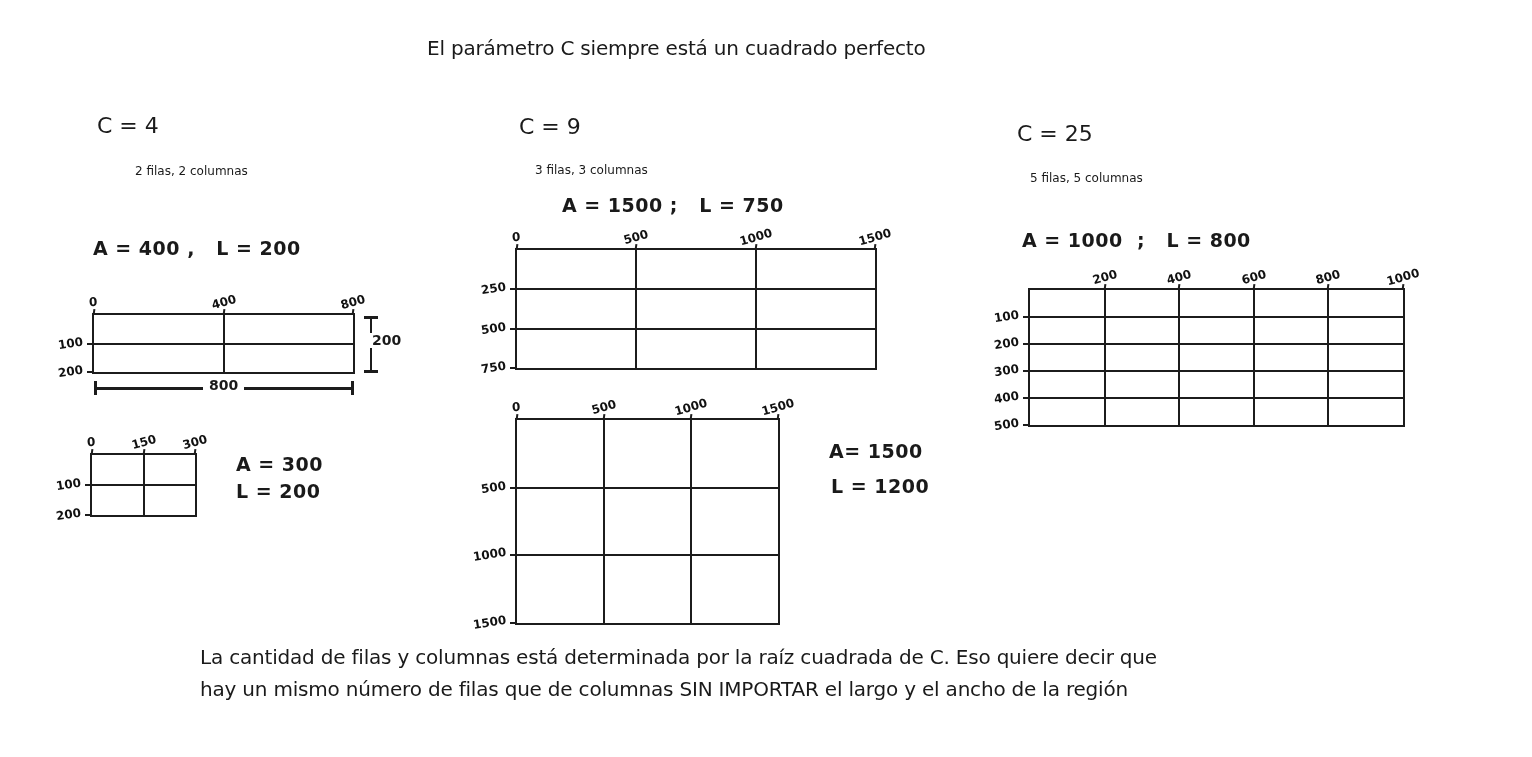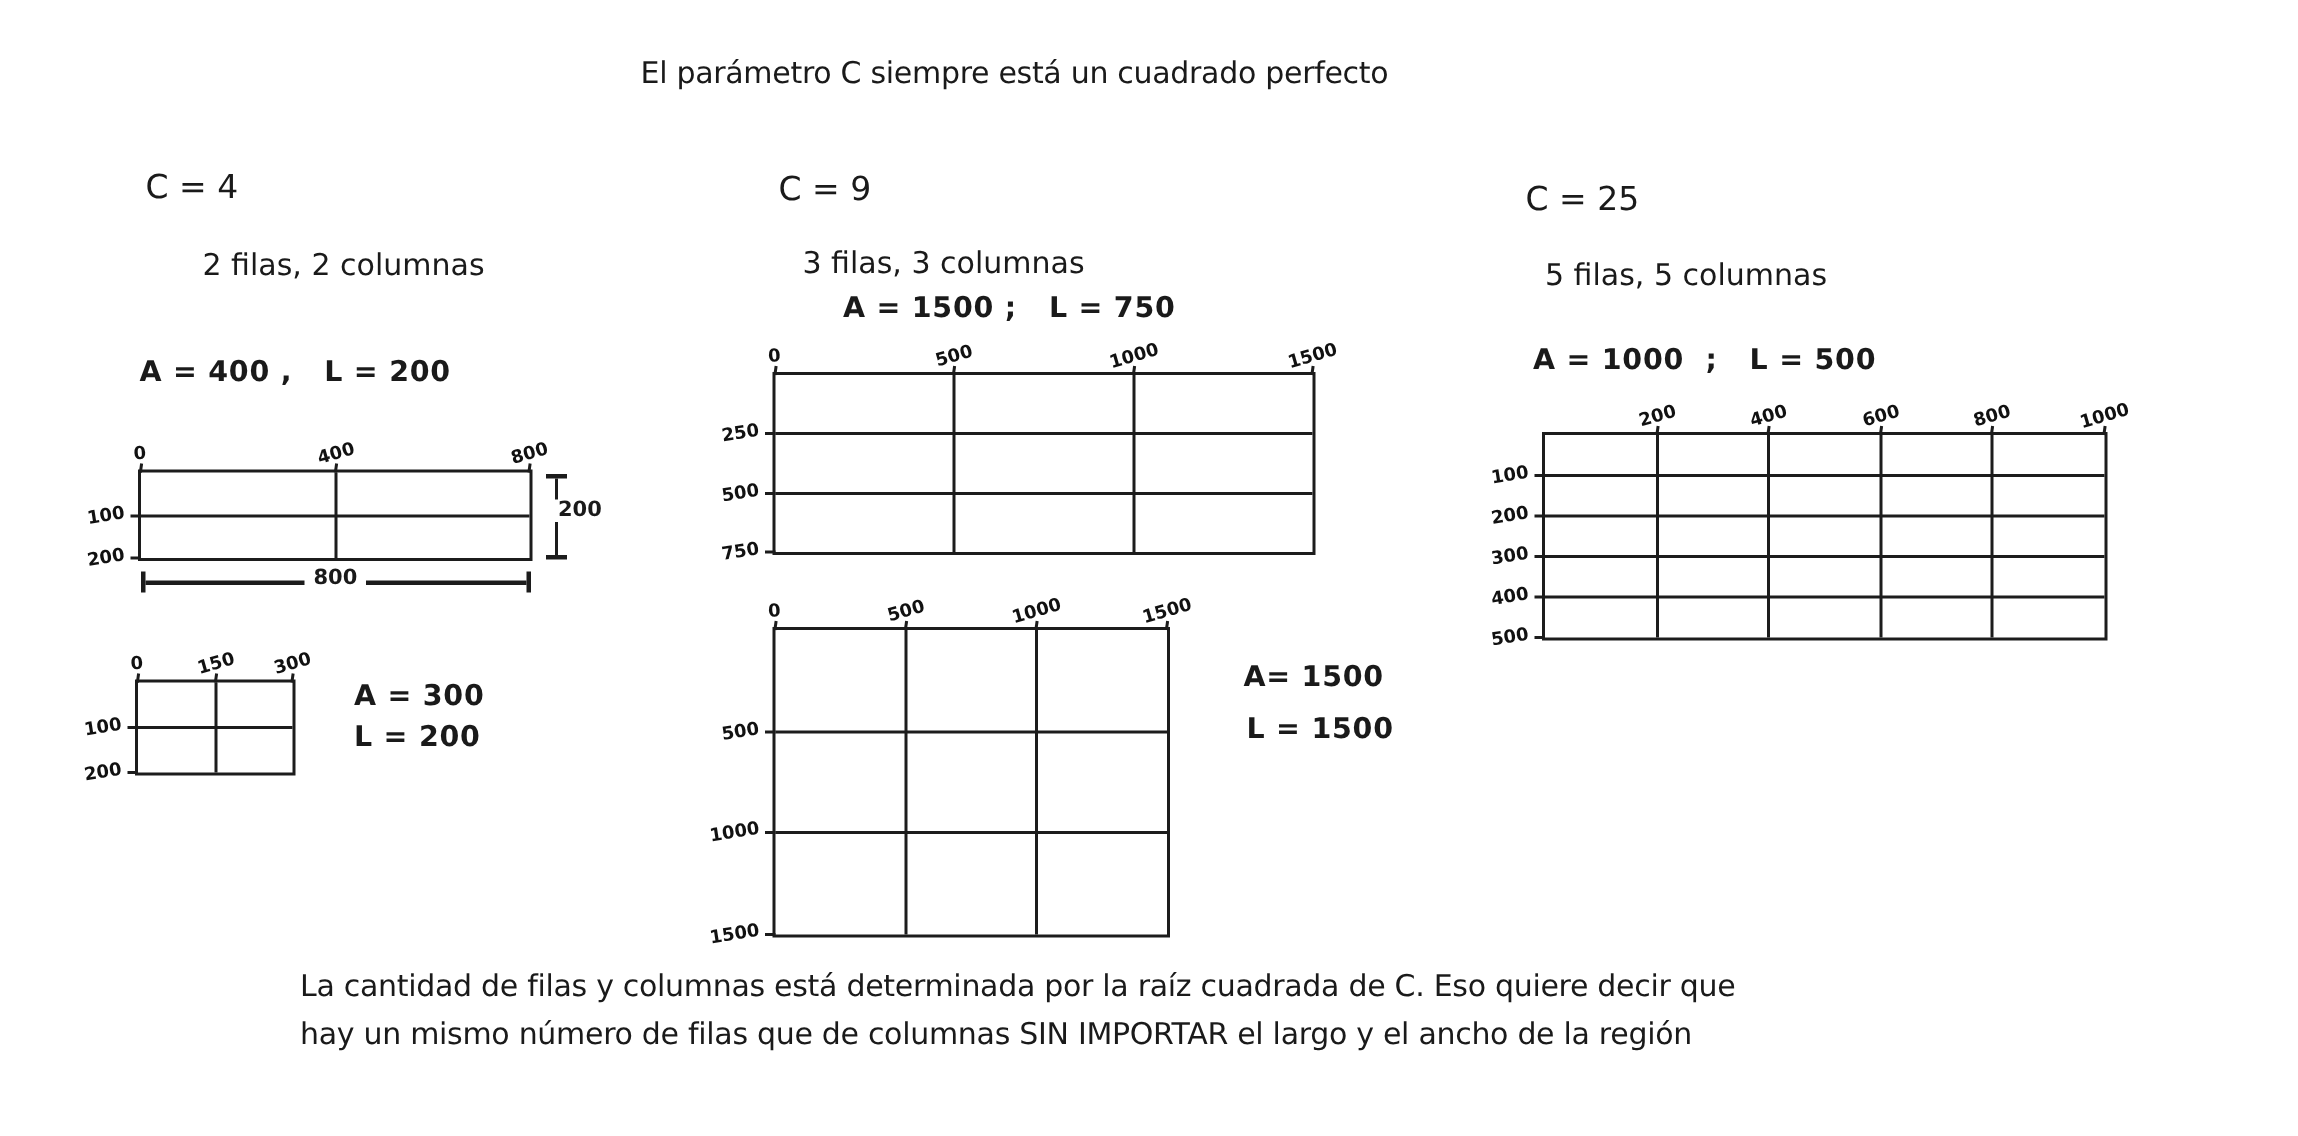--- a/index.html
+++ b/index.html
@@ -12,21 +12,21 @@
     color: #1a1a1a;
     overflow: hidden;
   }
   .abs { position: absolute; }
   .title {
     font-size: 20px;
     letter-spacing: -0.2px;
     white-space: pre;
   }
   .c-label { font-size: 22px; white-space: pre; }
-  .dims-label { font-size: 20px; white-space: pre; }
+  .dims-label { font-size: 12px; white-space: pre; }
   .formula { font-size: 19px; font-weight: bold; white-space: pre; letter-spacing: 0.5px; }
   .footer-line { font-size: 20px; letter-spacing: -0.2px; white-space: pre; }
 
   .grid {
     position: absolute;
     border: 2px solid #1c1c1c;
     box-sizing: border-box;
     background: transparent;
   }
   .gline { position: absolute; background: #1c1c1c; }
@@ -177,25 +177,25 @@
       <div class="ticklabel top" style="left: 100%;">1500</div>
       <div class="tick left" style="top: 33.3333%;"></div>
       <div class="ticklabel left" style="top: 33.3333%;">500</div>
       <div class="tick left" style="top: 66.6667%;"></div>
       <div class="ticklabel left" style="top: 66.6667%;">1000</div>
       <div class="tick left" style="top: 100%;"></div>
       <div class="ticklabel left" style="top: 100%;">1500</div>
     </div>
 
   <div class="abs formula" style="left:829px; top:440px;">A= 1500</div>
-  <div class="abs formula" style="left:831px; top:475px;">L = 1500</div>
+  <div class="abs formula" style="left:831px; top:475px;">L = 1200</div>
 
   <div class="abs c-label" style="left:1017px; top:121px;">C = 25</div>
   <div class="abs dims-label" style="left:1030px; top:171px;">5 filas, 5 columnas</div>
-  <div class="abs formula" style="left:1022px; top:229px;">A = 1000  ;   L = 500</div>
+  <div class="abs formula" style="left:1022px; top:229px;">A = 1000  ;   L = 800</div>
 
   <div class="grid" style="left: 1028px; top: 288px; width: 377px; height: 139px;">
       <div class="gline v" style="left: 20%;"></div>
       <div class="gline v" style="left: 40%;"></div>
       <div class="gline v" style="left: 60%;"></div>
       <div class="gline v" style="left: 80%;"></div>
       <div class="gline h" style="top: 20%;"></div>
       <div class="gline h" style="top: 40%;"></div>
       <div class="gline h" style="top: 60%;"></div>
       <div class="gline h" style="top: 80%;"></div>

